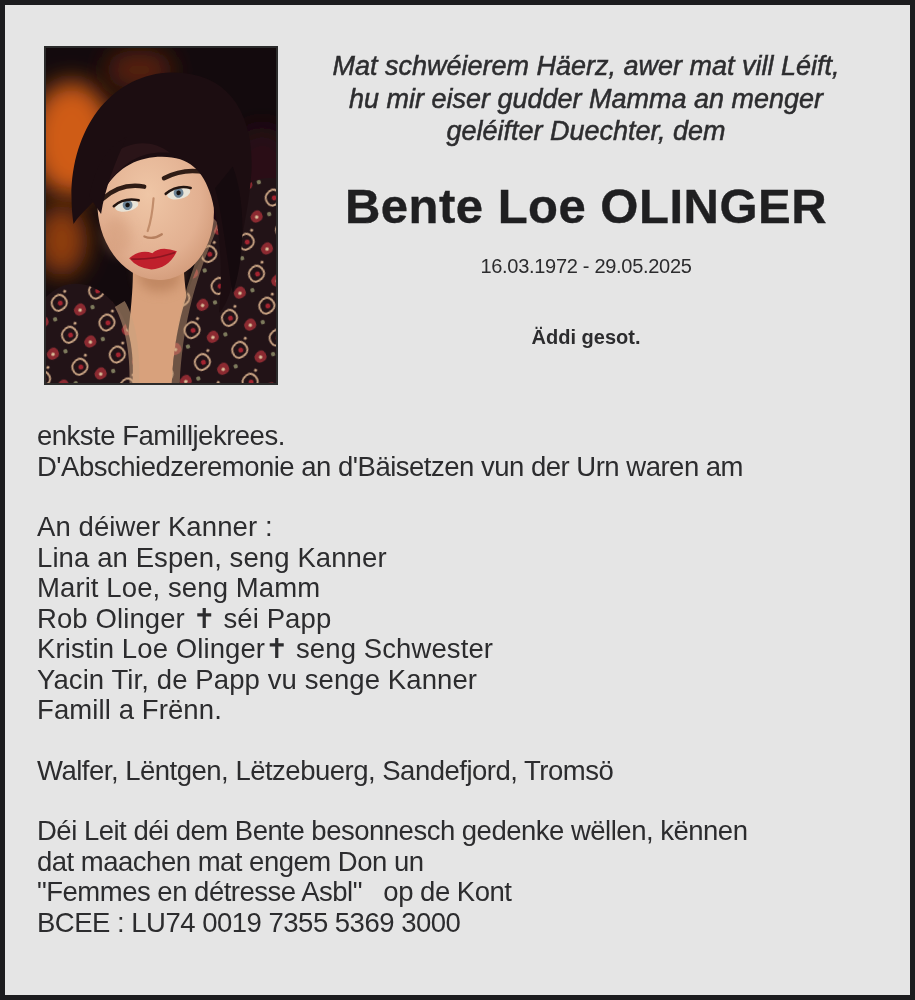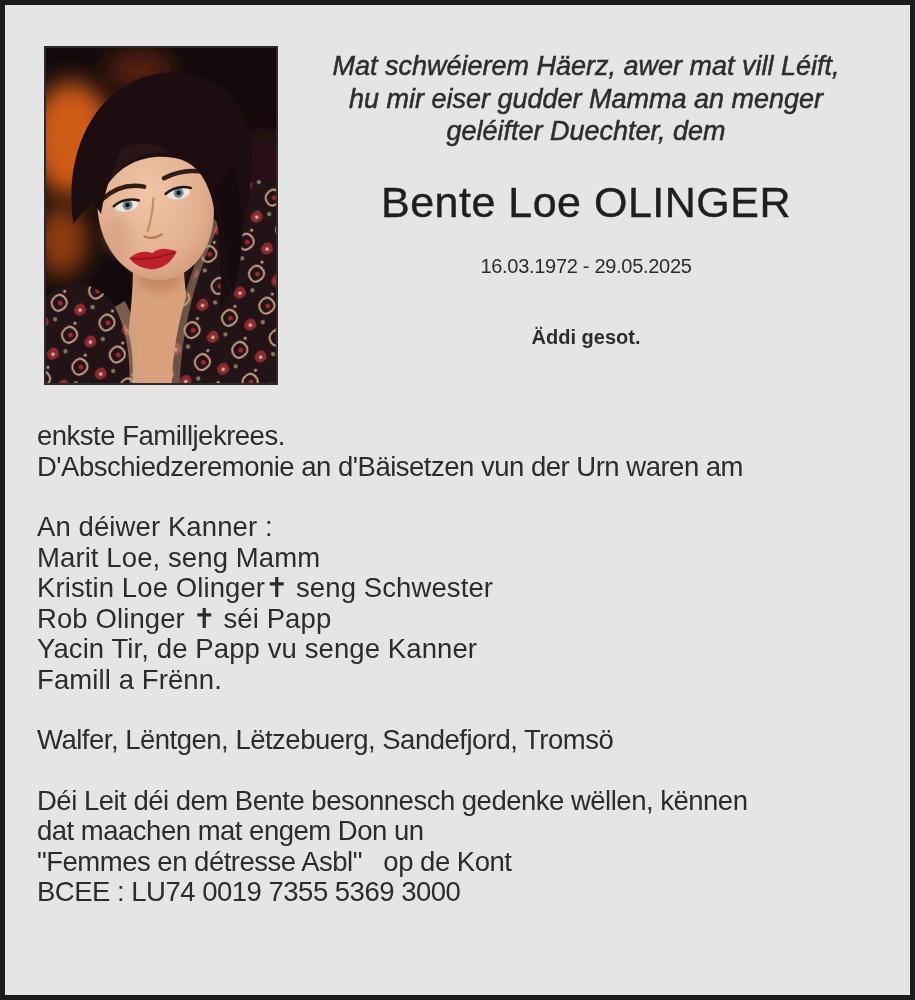--- a/index.html
+++ b/index.html
@@ -47,22 +47,22 @@
     font-weight: 500;
     font-size: 27px;
     line-height: 32.5px;
     color: #2d2d2f;
     -webkit-text-stroke: 0.5px #2d2d2f;
   }
   .name {
     position: absolute;
     top: 178px;
     width: 100%;
-    font-size: 43px;
-    font-weight: 400;
+    font-size: 49px;
+    font-weight: 700;
     letter-spacing: 0.5px;
     color: #1f1f21;
     -webkit-text-stroke: 0.4px #1f1f21;
   }
   .dates {
     position: absolute;
     top: 255px;
     width: 100%;
     font-size: 20px;
     font-weight: 500;
@@ -185,23 +185,24 @@
   </div>
 
   <div class="body-text">
     <div class="para condensed">
       <div class="line">enkste Familljekrees.</div>
       <div class="line">D'Abschiedzeremonie an d'Bäisetzen vun der Urn waren am</div>
     </div>
 
     <div class="para regular">
       <div class="line">An déiwer Kanner :</div>
+      <div class="line">Lina an Espen, seng Kanner</div>
       <div class="line">Marit Loe, seng Mamm</div>
+      <div class="line">Rob Olinger ✝ séi Papp</div>
       <div class="line">Kristin Loe Olinger✝ seng Schwester</div>
-      <div class="line">Rob Olinger ✝ séi Papp</div>
       <div class="line">Yacin Tir, de Papp vu senge Kanner</div>
       <div class="line">Famill a Frënn.</div>
     </div>
 
     <div class="para condensed">
       <div class="line">Walfer, Lëntgen, Lëtzebuerg, Sandefjord, Tromsö</div>
     </div>
 
     <div class="para condensed">
       <div class="line">Déi Leit déi dem Bente besonnesch gedenke wëllen, kënnen</div>

